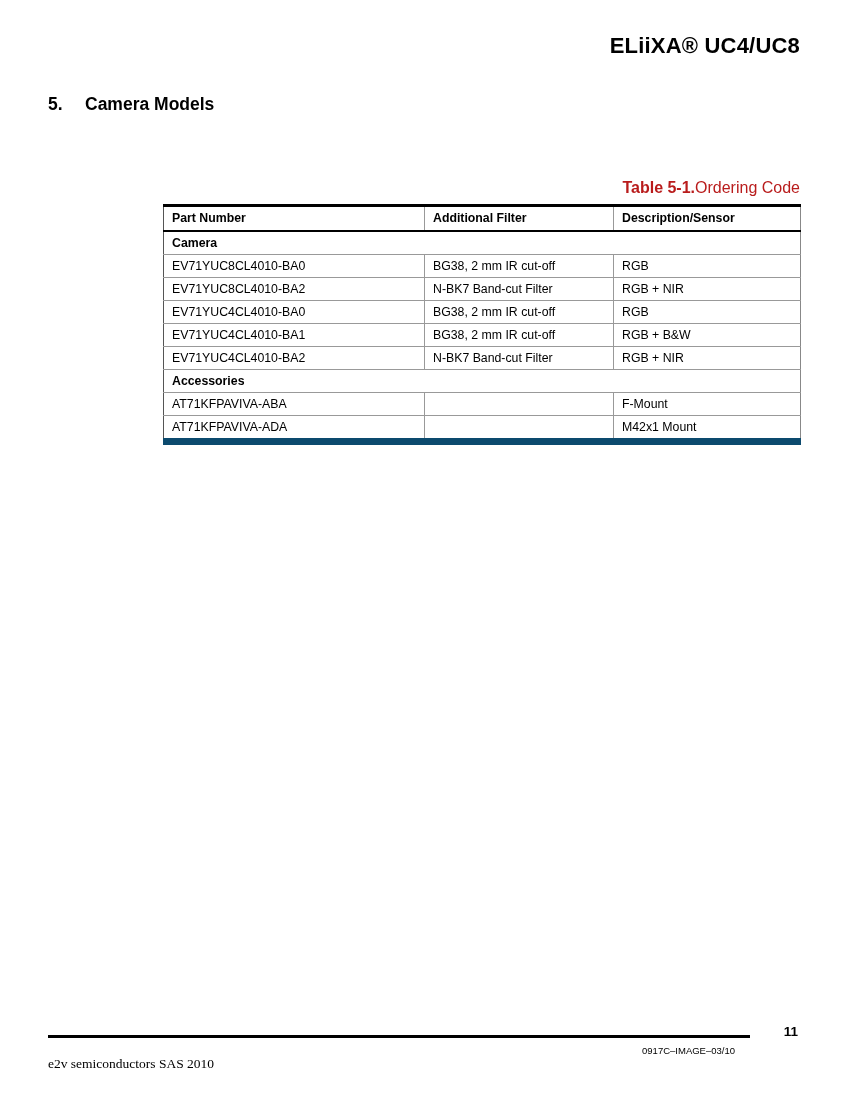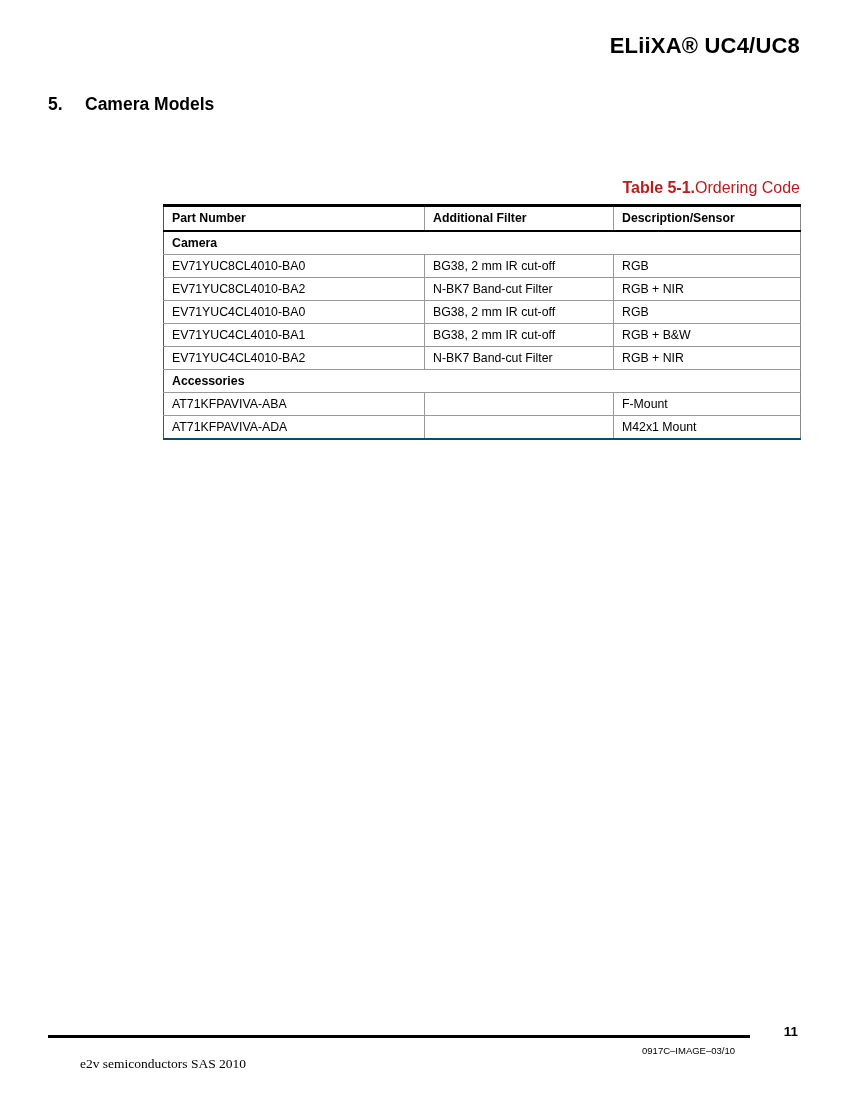--- a/index.html
+++ b/index.html
@@ -56,21 +56,21 @@
     min-width: 92px;
   }
   table.ordering {
     width: 637px;
     border-collapse: collapse;
     table-layout: fixed;
     font-size: 12.3px;
     color: #000;
     border-left: 1px solid #555;
     border-right: 1px solid #888;
-    border-bottom: 2px solid #0c4a6e;
+    border-bottom: 7px solid #0c4a6e;
   }
   table.ordering col.c1 { width: 261px; }
   table.ordering col.c2 { width: 189px; }
   table.ordering col.c3 { width: 187px; }
   table.ordering th {
     text-align: left;
     font-weight: bold;
     height: 25px;
     padding: 2px 8px 2px 8px;
     border-top: 3px solid #000;
@@ -115,21 +115,20 @@
     font-size: 9.5px;
     color: #000;
   }
   .copyright {
     position: absolute;
     top: 1056px;
     left: 48px;
     font-family: "Liberation Serif", serif;
     font-size: 13.5px;
     color: #000;
-    margin-left: 32px;
   }
 </style>
 </head>
 <body>
 
 <div class="page">
 
   <div class="doc-title">ELiiXA® UC4/UC8</div>
 
   <div class="section-heading">

